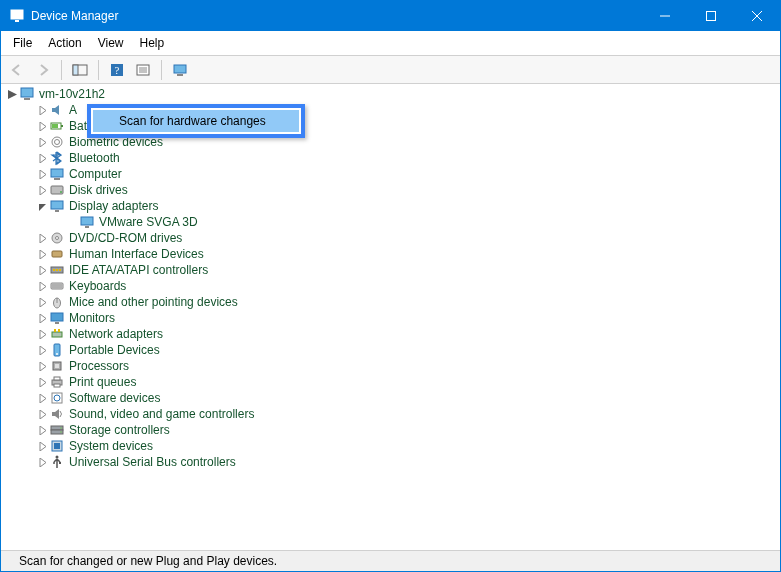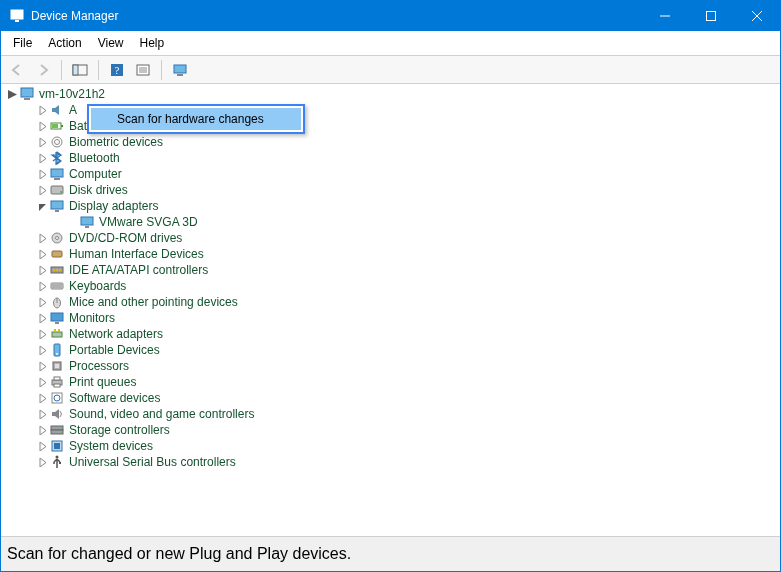--- a/index.html
+++ b/index.html
@@ -92,39 +92,39 @@
   }
   .label { color:#14532d; }
   .children { padding-left: 16px; }
   .level1 .row { padding-left: 14px; }
   .level2 .row { padding-left: 28px; }
   .context-menu {
     position:absolute;
     left: 82px; top: 18px;
     width: 218px;
     background:#fff;
-    border: 2px solid #3b82f6;
+    border: 4px solid #3b82f6;
     box-shadow: 2px 2px 4px rgba(0,0,0,0.25);
     z-index: 50;
     padding: 2px;
   }
   .context-item {
     padding: 4px 10px 4px 26px;
     font-size: 12px;
   }
   .context-item.hovered {
     background:#91c9f7;
     color:#000;
   }
   .statusbar {
-    height: 34px;
+    height: 20px;
     background:#f0f0f0;
     display:flex; align-items:center;
-    padding: 0 6px;
-    font-size:16px;
+    padding: 0 18px;
+    font-size:12px;
     color:#000;
   }
 </style>
 </head>
 <body>
 
 <div class="titlebar">
   <span class="app-icon">
     <svg viewBox="0 0 16 16" width="16" height="16">
       <rect x="2" y="2" width="12" height="9" fill="#fff" stroke="#fff" stroke-width="0"></rect>

